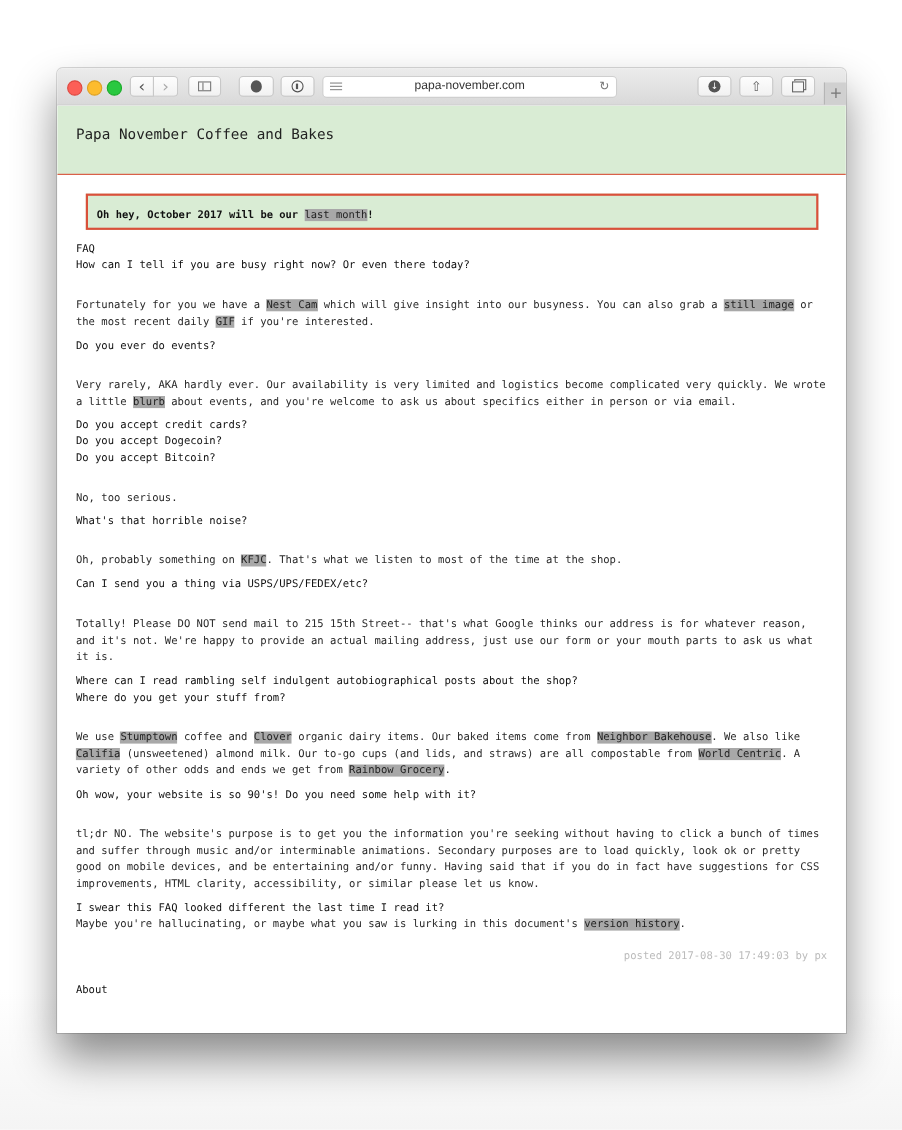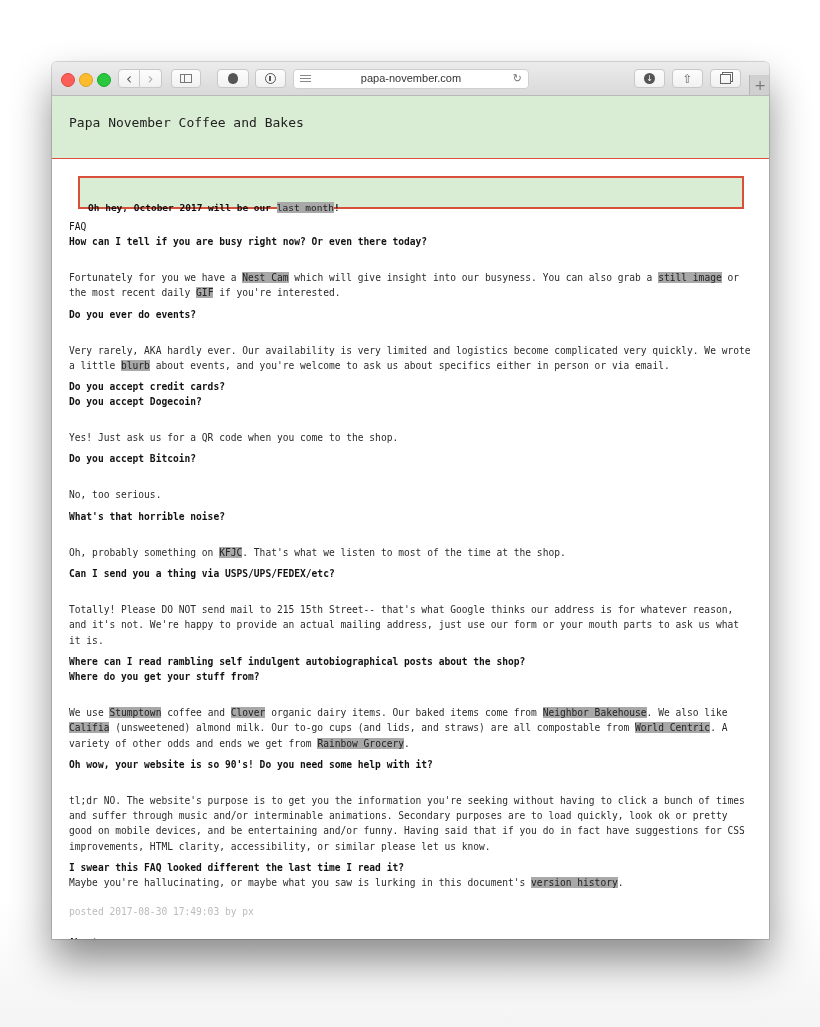--- a/index.html
+++ b/index.html
@@ -23,21 +23,21 @@
   .l-yel { left:27px; background:#fdbc2e; border:0.5px solid #dea123; }
   .l-grn { left:45px; background:#29c840; border:0.5px solid #1aab29; }
   .tbtn {
     position:absolute; top:7px; height:19px; background:linear-gradient(#fdfdfd,#f1f1f1);
     border:1px solid #c8c8c8; border-radius:4px; box-sizing:border-box;
     display:flex; align-items:center; justify-content:center; color:#6a6a6a; font-family:"DejaVu Sans", sans-serif; font-size:12px;
   }
   .seg-l { border-radius:4px 0 0 4px; }
   .seg-r { border-radius:0 4px 4px 0; border-left:none; }
   .urlbar {
-    position:absolute; left:241px; top:7px; width:236px; height:20px;
+    position:absolute; left:241px; top:7px; width:268px; height:20px;
     background:#fff; border:1px solid #cfcfcf; border-radius:4px; box-sizing:border-box;
   }
   .url-text {
     position:absolute; left:0; right:0; top:2px; text-align:center;
     font-family:"Liberation Sans", sans-serif; font-size:11px; color:#333;
   }
   .reader-icon { position:absolute; left:6px; top:5px; width:11px; }
   .reader-icon div { height:1px; background:#888; margin-bottom:2px; }
   .reload-icon { position:absolute; right:6px; top:2px; font-family:"DejaVu Sans", sans-serif; font-size:11px; color:#777; }
   .newtab {
@@ -46,30 +46,30 @@
     display:flex; align-items:center; justify-content:center;
   }
   .page { position:absolute; left:0; top:34px; width:717px; height:991px; overflow:hidden; background:#fff; }
   .site-header {
     height:63px; background:#d9ecd4; border-bottom:1px solid #d9503a;
     padding:19px 0 0 17px; box-sizing:border-box;
   }
   .site-title { font-size:13px; color:#222; }
   .banner {
     margin:17px 25px 0 26px; border:2px solid #d9503a; background:#d9ecd4;
-    height:33px; box-sizing:border-box; padding:24px 0 0 8px;
+    height:33px; box-sizing:border-box; padding:12px 0 0 8px;
     font-size:9.5px; font-weight:bold; color:#111;
   }
   .hl { background:#a8a8a8; color:#222; font-weight:normal; }
   .content { padding:10px 17px 0 17px; font-size:9.6px; color:#2a2a2a; }
-  .q { font-weight:bold; color:#111; line-height:15px; }
+  .q { font-weight:normal; color:#111; line-height:15px; }
   .a { line-height:15.3px; margin:21px 0 6px 0; }
   .faq-head { font-weight:normal; color:#111; line-height:15px; margin-top:0; }
-  .posted { color:#bbb; margin:14px 0 16px 0; line-height:15px; }
-  .about-head { font-weight:bold; color:#111; margin-top:14px; line-height:15px; }
+  .posted { color:#bbb; margin:14px 0 16px 0; line-height:15px;text-align:right; }
+  .about-head { font-weight:normal; color:#111; margin-top:14px; line-height:15px; }
 </style>
 </head>
 <body>
 
 <div class="window">
   <div class="toolbar">
     <div class="light l-red"></div>
     <div class="light l-yel"></div>
     <div class="light l-grn"></div>
 
@@ -131,21 +131,20 @@
 
     <div class="content">
       <div class="faq-head">FAQ</div>
       <div id="faq-list">
           <div class="q">How can I tell if you are busy right now? Or even there today?</div>
           <div class="a"><span>Fortunately for you we have a </span><span class="hl">Nest Cam</span><span> which will give insight into our busyness. You can also grab a </span><span class="hl">still image</span><span> or the most recent daily </span><span class="hl">GIF</span><span> if you're interested.</span></div>
           <div class="q">Do you ever do events?</div>
           <div class="a"><span>Very rarely, AKA hardly ever. Our availability is very limited and logistics become complicated very quickly. We wrote a little </span><span class="hl">blurb</span><span> about events, and you're welcome to ask us about specifics either in person or via email.</span></div>
           <div class="q">Do you accept credit cards?</div>
           <div class="q">Do you accept Dogecoin?</div>
-          <div class="a"><span>Yes! Just ask us for a QR code when you come to the shop.</span></div>
           <div class="q">Do you accept Bitcoin?</div>
           <div class="a"><span>No, too serious.</span></div>
           <div class="q">What's that horrible noise?</div>
           <div class="a"><span>Oh, probably something on </span><span class="hl">KFJC</span><span>. That's what we listen to most of the time at the shop.</span></div>
           <div class="q">Can I send you a thing via USPS/UPS/FEDEX/etc?</div>
           <div class="a"><span>Totally! Please DO NOT send mail to 215 15th Street-- that's what Google thinks our address is for whatever reason, and it's not. We're happy to provide an actual mailing address, just use our form or your mouth parts to ask us what it is.</span></div>
           <div class="q">Where can I read rambling self indulgent autobiographical posts about the shop?</div>
           <div class="q">Where do you get your stuff from?</div>
           <div class="a"><span>We use </span><span class="hl">Stumptown</span><span> coffee and </span><span class="hl">Clover</span><span> organic dairy items. Our baked items come from </span><span class="hl">Neighbor Bakehouse</span><span>. We also like </span><span class="hl">Califia</span><span> (unsweetened) almond milk. Our to-go cups (and lids, and straws) are all compostable from </span><span class="hl">World Centric</span><span>. A variety of other odds and ends we get from </span><span class="hl">Rainbow Grocery</span><span>.</span></div>
           <div class="q">Oh wow, your website is so 90's! Do you need some help with it?</div>

